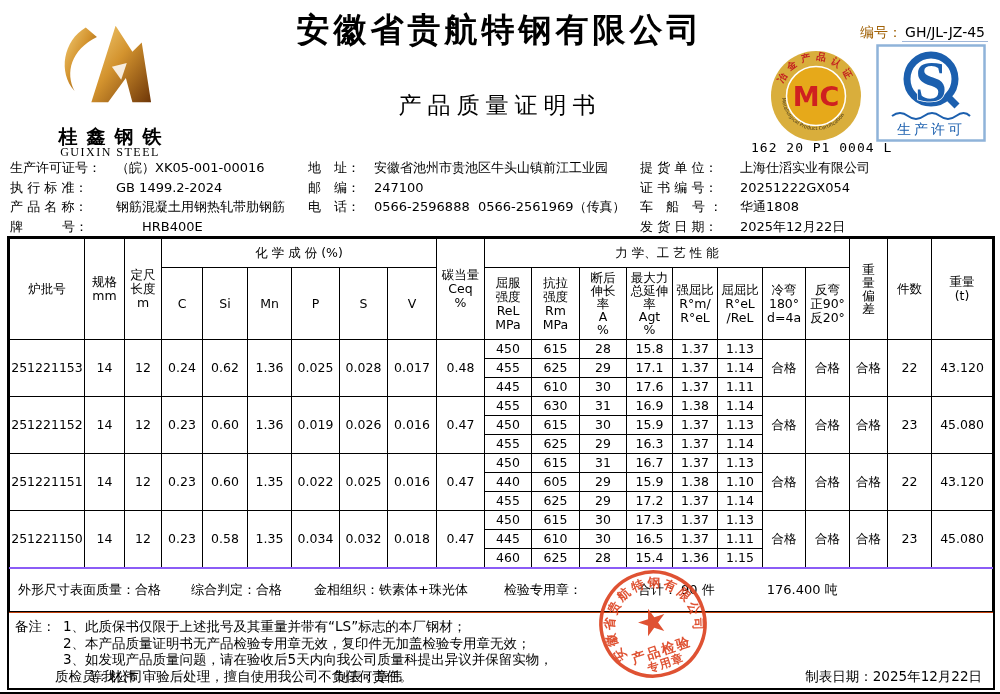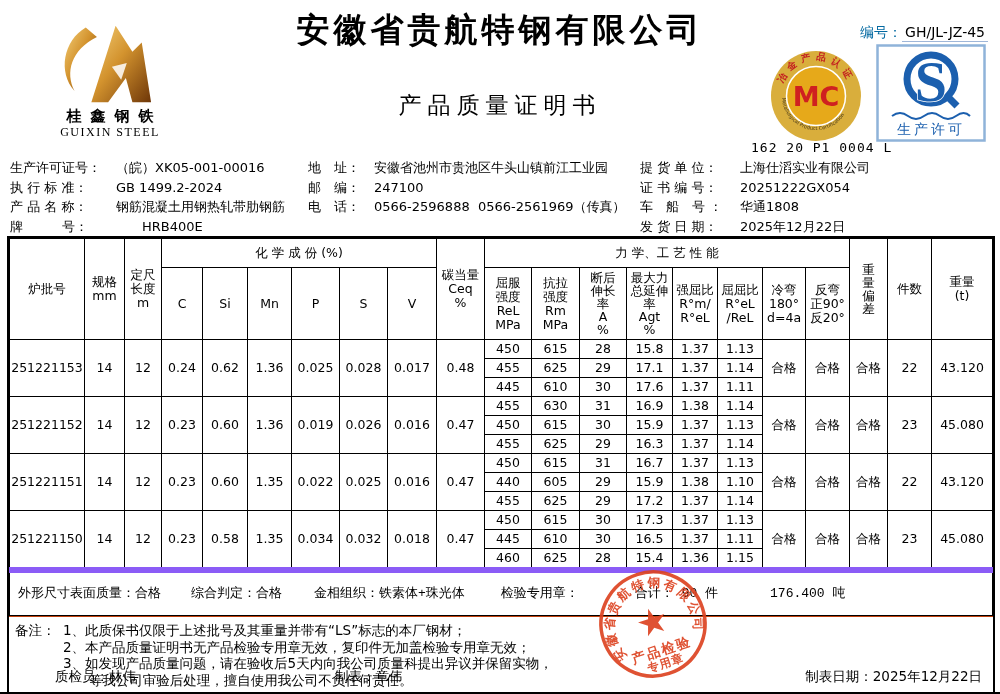--- a/index.html
+++ b/index.html
@@ -4,28 +4,28 @@
 <style>
   html,body{margin:0;padding:0;}
   body{
     width:1000px;height:694px;position:relative;background:#fff;color:#000;
     font-family:"DejaVu Sans",sans-serif;overflow:hidden;
   }
   
   .header{position:absolute;top:0;left:0;right:0;height:156px;}
   .logo{position:absolute;left:42px;top:20px;width:136px;text-align:center;}
   .logo svg{display:block;margin:0 auto;}
-  .logo-cn{font-size:15px;font-weight:bold;letter-spacing:9px;margin-right:-9px;line-height:17px;}
+  .logo-cn{font-size:19px;font-weight:bold;letter-spacing:9px;margin-right:-9px;line-height:17px;margin-top:20px;}
   .logo-en{font-size:12px;letter-spacing:1.5px;line-height:14px;font-family:Liberation Serif, serif;}
   .title{position:absolute;left:0;right:0;top:8px;text-align:center;
     font-family:"Liberation Serif","DejaVu Serif",serif;font-size:33px;font-weight:bold;letter-spacing:4px;}
   .subtitle{position:absolute;left:0;right:0;top:90px;text-align:center;
     font-family:"Liberation Serif","DejaVu Serif",serif;font-size:23px;letter-spacing:6px;}
   .cert-no{position:absolute;right:12px;top:24px;font-size:14px;white-space:nowrap;}
-  .cert-no .lbl{color:#0369a1;}
+  .cert-no .lbl{color:#a16207;}
   .cert-no .val{border-bottom:1px solid #9fb6d8;padding:0 3px 1px 3px;}
   .mc-badge{position:absolute;left:770px;top:50px;}
   .mc-code{position:absolute;left:751px;top:140px;font-size:13px;letter-spacing:1px;
     font-family:"DejaVu Sans Mono",monospace;white-space:pre;}
   .qs-badge{position:absolute;left:876px;top:44px;}
   
   .info{position:absolute;top:158px;left:10px;right:0;font-size:13px;line-height:19.5px;display:flex;}
   .info .col1{width:298px;}
   .info .col2{width:332px;}
   .info .col3{flex:1;}
@@ -39,21 +39,21 @@
   table.main{border-collapse:collapse;table-layout:fixed;width:100%;}
   table.main th,table.main td{
     border:1px solid #000;text-align:center;vertical-align:middle;
     font-weight:normal;font-size:12.5px;padding:0;white-space:pre-line;line-height:14px;
     overflow:hidden;
   }
   tr.hrow1{height:29px;}
   tr.hrow2{height:72px;}
   tbody.batches tr{height:19px;}
   tbody.batches td{line-height:18px;}
-  tr.summary-row td{height:26px;border-top:6px solid #8b5cf6;font-family:Liberation Mono, monospace;}
+  tr.summary-row td{height:26px;border-top:2px solid #8b5cf6;}
   .sumline{display:flex;align-items:center;font-size:13px;padding:0 6px;white-space:nowrap;}
   .sumline .seg1{margin-left:2px;}
   .sumline .seg2{margin-left:30px;}
   .sumline .seg3{margin-left:32px;}
   .sumline .seg4{margin-left:36px;}
   .sumline .seg5{margin-left:56px;}
   .sumline .seg6{margin-left:52px;}
   
   .notes{border-top:1px solid #c2410c;display:flex;padding:5px 6px 4px 6px;font-size:13.5px;line-height:16.5px;}
   .notes .nlabel{width:48px;white-space:pre;}

